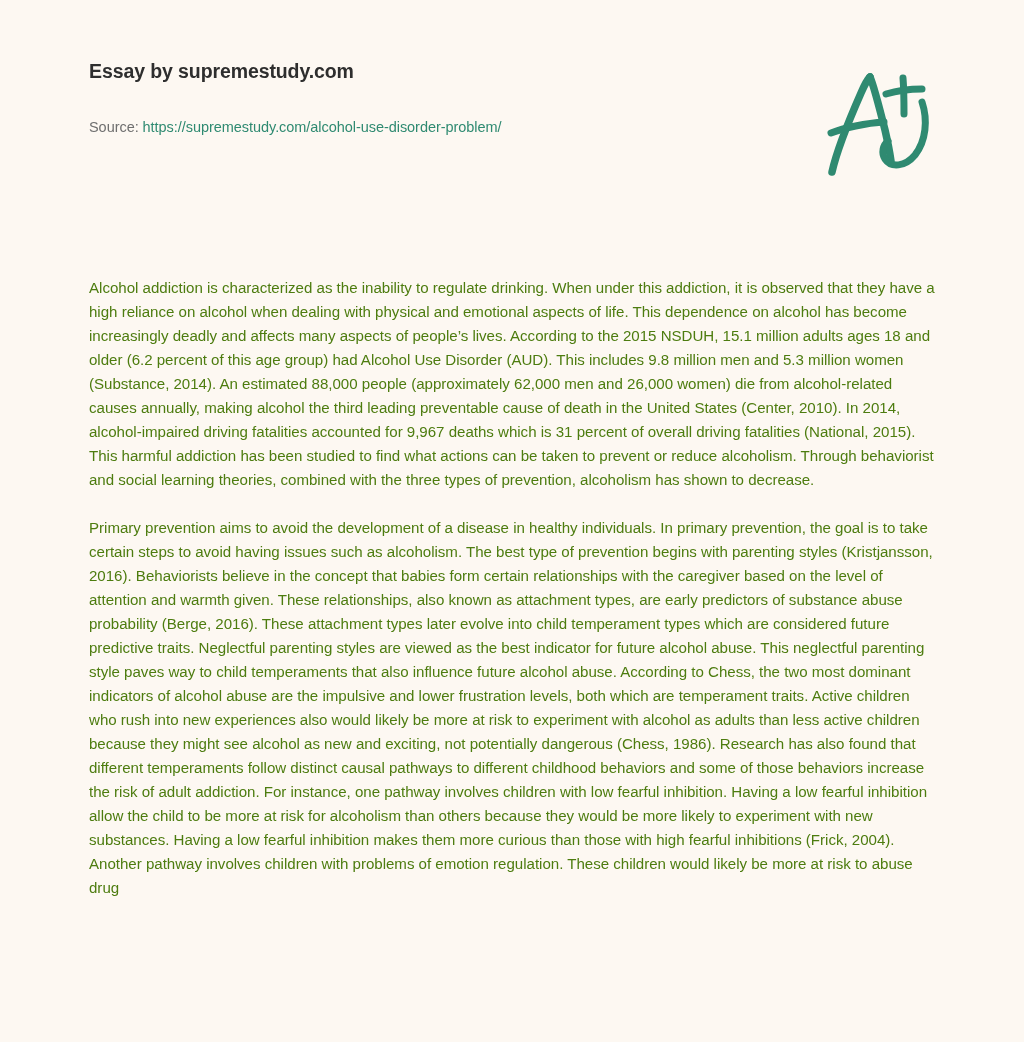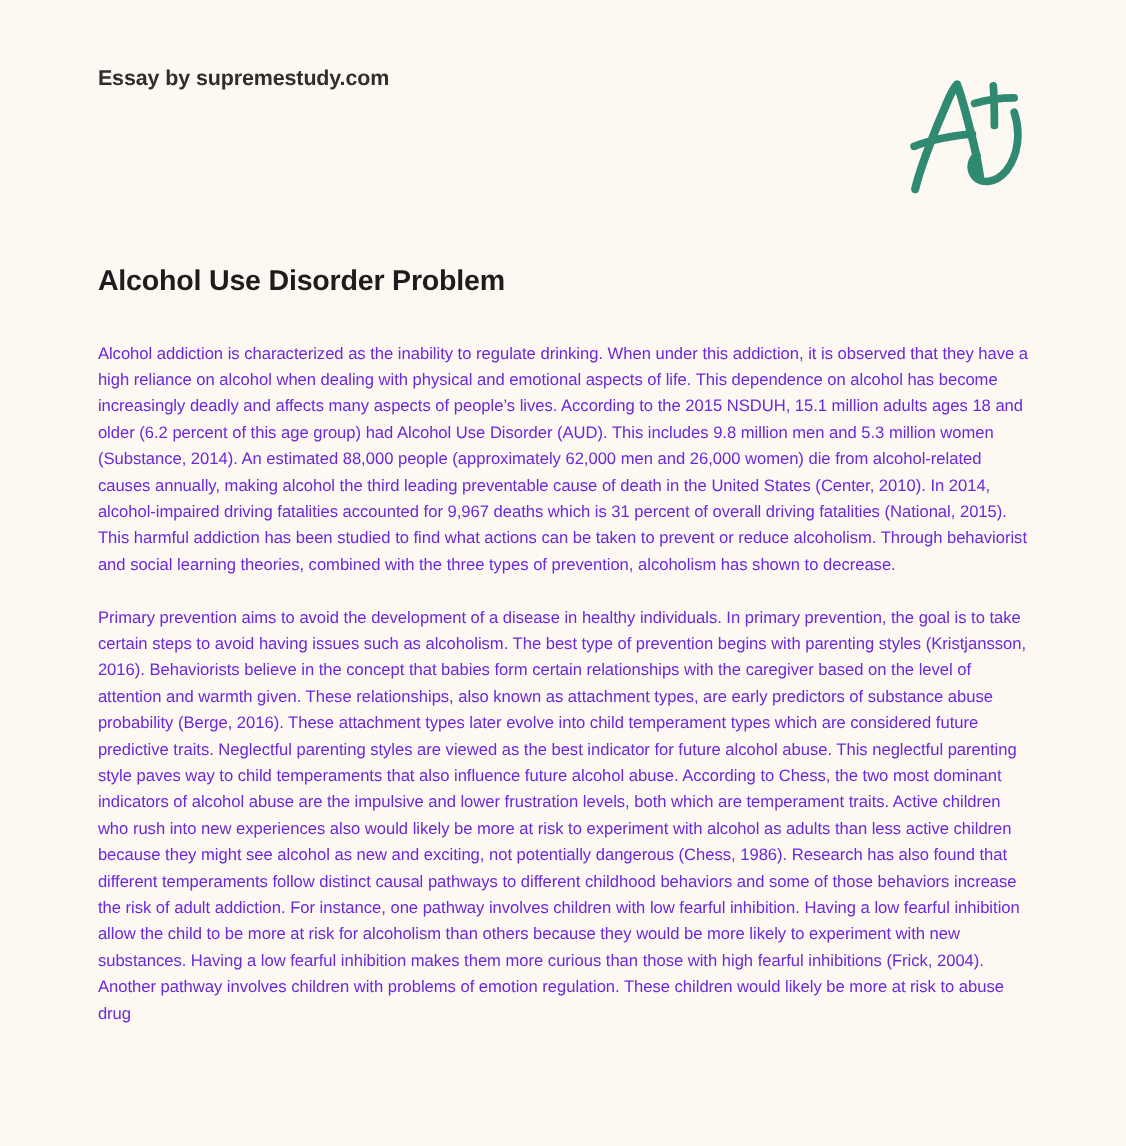--- a/index.html
+++ b/index.html
@@ -90,37 +90,41 @@
   }
 
   .article-body {
     margin-top: 38px;
   }
 
   .article-body p {
     margin: 0 0 24px 0;
     font-size: 15.1px;
     line-height: 24px;
-    color: #6d28d9;
+    color: #4d7c0f;
     text-align: left;
     letter-spacing: -0.02px;
   }
   .article-body p:last-child {
     margin-bottom: 0;
   }
 </style>
 </head>
 <body>
 
 <div class="page">
 
   <div class="header">
 
     <div class="byline">Essay by supremestudy.com</div>
 
+    <div class="source-line">
+      <span class="source-label">Source:</span>
+      <span class="source-url">https://supremestudy.com/alcohol-use-disorder-problem/</span>
+    </div>
 
     <div class="logo">
       <svg viewBox="0 0 132 116" xmlns="http://www.w3.org/2000/svg" fill="none" stroke="#2f8a71" stroke-linecap="round" stroke-linejoin="round">
 
         <path d="M20 110 C24 92, 38 56, 49 31 C52 24, 55 18, 58 15" stroke-width="7.5"></path>
 
         <path d="M58 15 C62 24, 68 48, 73 68 C76 81, 78 92, 79 99" stroke-width="7.5"></path>
 
         <path d="M19 71 C32 66, 54 61, 72 60" stroke-width="7"></path>
 
@@ -128,21 +132,20 @@
 
         <path d="M74 32 C84 29, 98 27, 110 27" stroke-width="7"></path>
 
         <path d="M110 40 C116 58, 114 79, 103 93 C93 105, 79 106, 73 97 C69 91, 71 83, 76 79" stroke-width="7"></path>
       </svg>
     </div>
 
   </div>
 
   <div class="article">
-    <h1 class="article-title">Alcohol Use Disorder Problem</h1>
 
     <div class="article-body">
       <p>Alcohol addiction is characterized as the inability to regulate drinking. When under this addiction, it is observed that they have a high reliance on alcohol when dealing with physical and emotional aspects of life. This dependence on alcohol has become increasingly deadly and affects many aspects of people’s lives. According to the 2015 NSDUH, 15.1 million adults ages 18 and older (6.2 percent of this age group) had Alcohol Use Disorder (AUD). This includes 9.8 million men and 5.3 million women (Substance, 2014). An estimated 88,000 people (approximately 62,000 men and 26,000 women) die from alcohol-related causes annually, making alcohol the third leading preventable cause of death in the United States (Center, 2010). In 2014, alcohol-impaired driving fatalities accounted for 9,967 deaths which is 31 percent of overall driving fatalities (National, 2015). This harmful addiction has been studied to find what actions can be taken to prevent or reduce alcoholism. Through behaviorist and social learning theories, combined with the three types of prevention, alcoholism has shown to decrease.</p>
       <p>Primary prevention aims to avoid the development of a disease in healthy individuals. In primary prevention, the goal is to take certain steps to avoid having issues such as alcoholism. The best type of prevention begins with parenting styles (Kristjansson, 2016). Behaviorists believe in the concept that babies form certain relationships with the caregiver based on the level of attention and warmth given. These relationships, also known as attachment types, are early predictors of substance abuse probability (Berge, 2016). These attachment types later evolve into child temperament types which are considered future predictive traits. Neglectful parenting styles are viewed as the best indicator for future alcohol abuse. This neglectful parenting style paves way to child temperaments that also influence future alcohol abuse. According to Chess, the two most dominant indicators of alcohol abuse are the impulsive and lower frustration levels, both which are temperament traits. Active children who rush into new experiences also would likely be more at risk to experiment with alcohol as adults than less active children because they might see alcohol as new and exciting, not potentially dangerous (Chess, 1986). Research has also found that different temperaments follow distinct causal pathways to different childhood behaviors and some of those behaviors increase the risk of adult addiction. For instance, one pathway involves children with low fearful inhibition. Having a low fearful inhibition allow the child to be more at risk for alcoholism than others because they would be more likely to experiment with new substances. Having a low fearful inhibition makes them more curious than those with high fearful inhibitions (Frick, 2004). Another pathway involves children with problems of emotion regulation. These children would likely be more at risk to abuse drug</p>
     </div>
   </div>
 
 </div>
 
 </body></html>

